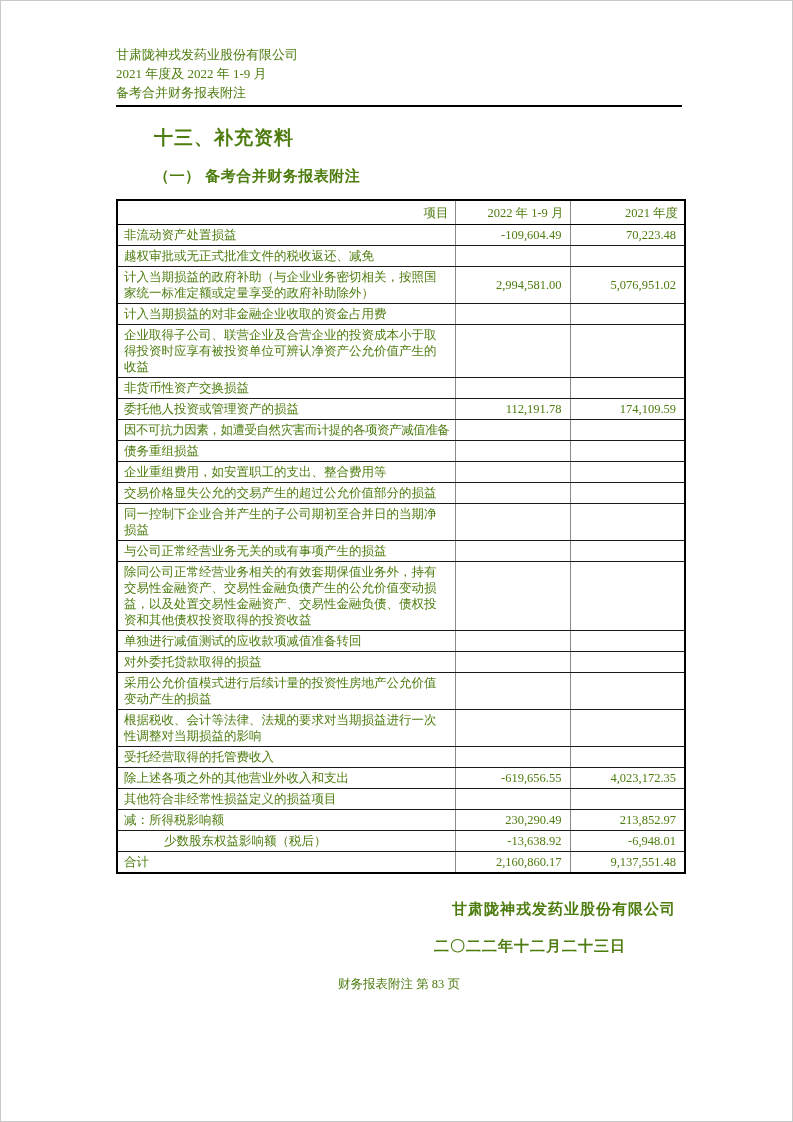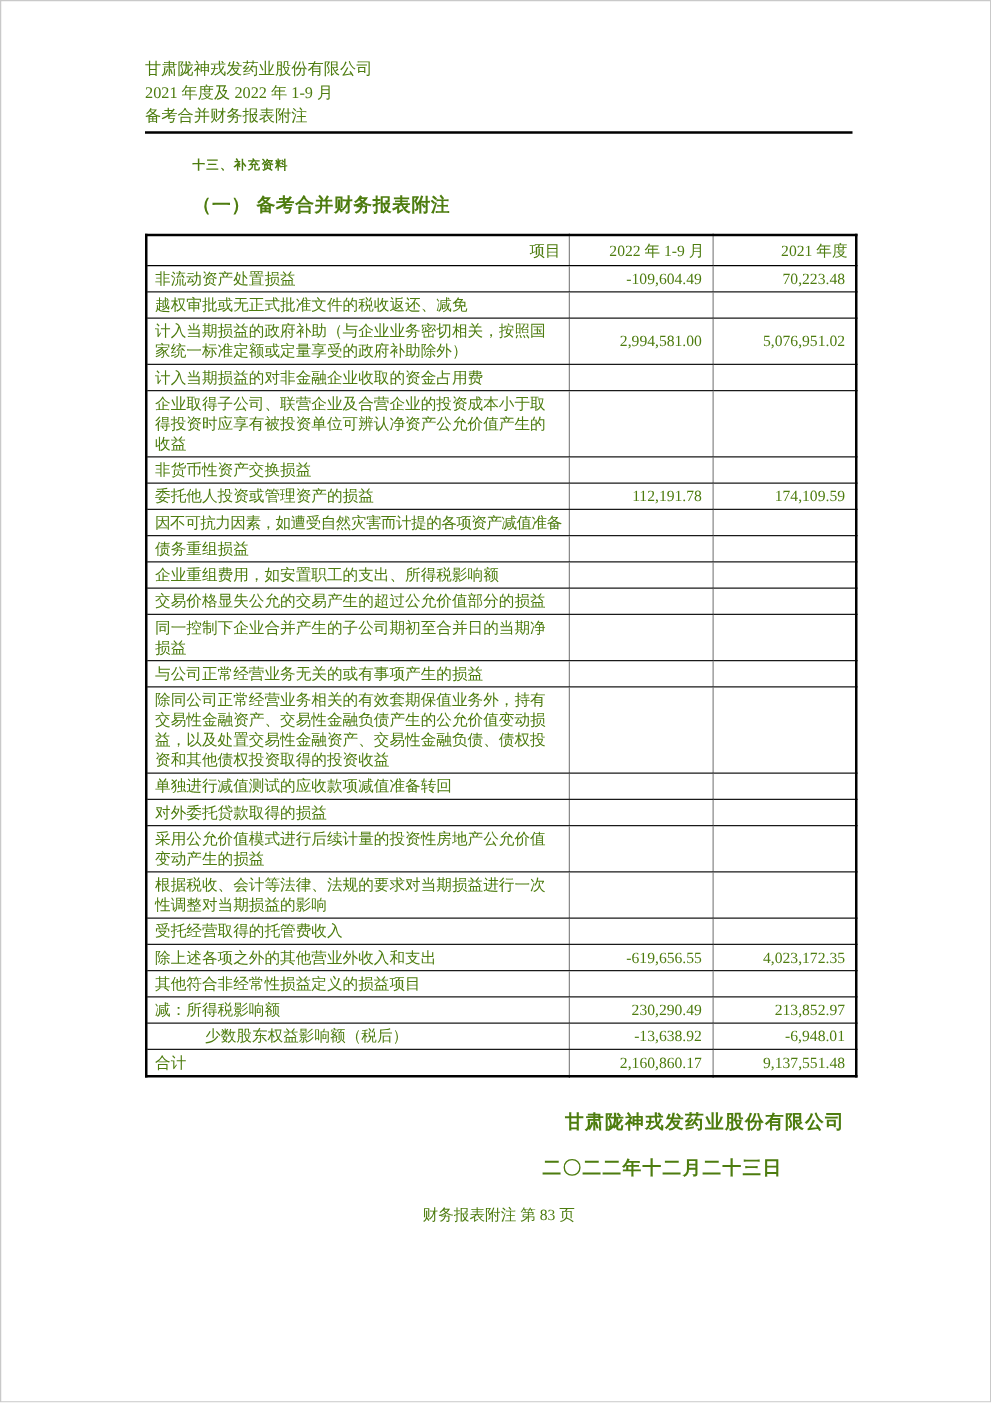--- a/index.html
+++ b/index.html
@@ -28,21 +28,21 @@
     margin: 10px 0 0 0;
     font-size: 15px;
     line-height: 30px;
     text-align: justify;
     text-indent: 2em;
   }
   .h1 {
     margin: 18px 0 16px 38px;
     font-family: "Liberation Sans", "DejaVu Sans", sans-serif;
     font-weight: bold;
-    font-size: 10px;
+    font-size: 19px;
     letter-spacing: 1px;
   }
   .h2 {
     margin: 10px 0 0 38px;
     font-family: "Liberation Sans", "DejaVu Sans", sans-serif;
     font-weight: bold;
     font-size: 15px;
     letter-spacing: 0.5px;
   }
   table.fin-table {
@@ -166,21 +166,21 @@
             <td class="tight">因不可抗力因素，如遭受自然灾害而计提的各项资产减值准备</td>
             <td class="val"></td>
             <td class="val"></td>
           </tr>
           <tr>
             <td>债务重组损益</td>
             <td class="val"></td>
             <td class="val"></td>
           </tr>
           <tr>
-            <td>企业重组费用，如安置职工的支出、所得税影响额</td>
+            <td>企业重组费用，如安置职工的支出、整合费用等</td>
             <td class="val"></td>
             <td class="val"></td>
           </tr>
           <tr>
             <td>交易价格显失公允的交易产生的超过公允价值部分的损益</td>
             <td class="val"></td>
             <td class="val"></td>
           </tr>
           <tr>
             <td>同一控制下企业合并产生的子公司期初至合并日的当期净损益</td>

